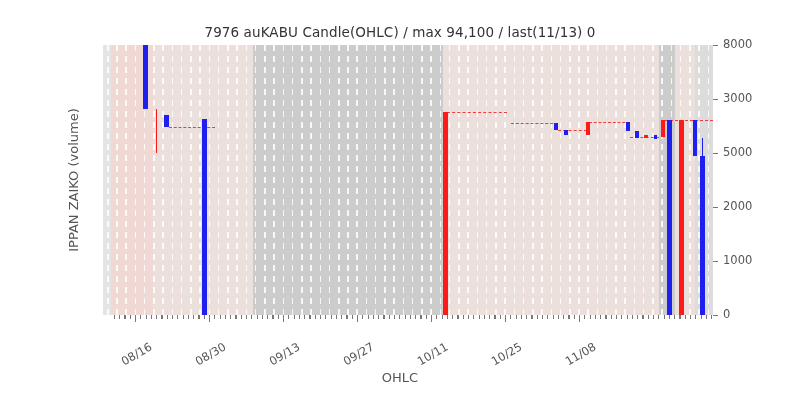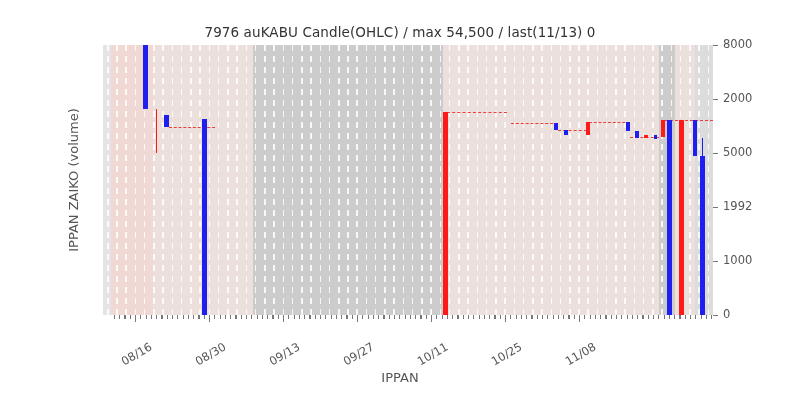--- a/index.html
+++ b/index.html
@@ -55,21 +55,21 @@
     transform-origin:left top;
     transform:rotate(-90deg) translateX(-270px);
     margin-left:66px;margin-top:45px;}
   #yaxis-title-wrap{position:absolute;left:0;top:0;}
 </style>
 </head>
 <body>
 
 <div id="figure">
 
-  <div id="chart-title">7976 auKABU Candle(OHLC) / max 54,500 / last(11/13) 0</div>
+  <div id="chart-title">7976 auKABU Candle(OHLC) / max 94,100 / last(11/13) 0</div>
 
   <div id="yaxis-title-wrap">
     <div id="yaxis-title">IPPAN ZAIKO (volume)</div>
   </div>
 
   <div id="plot-area">
     <div id="bands">
         <div class="band" style="left: 0px; width: 8px; background: rgb(228, 228, 228);"></div>
         <div class="band" style="left: 8px; width: 42px; background: rgb(240, 216, 213);"></div>
         <div class="band" style="left: 50px; width: 100px; background: rgb(236, 224, 220);"></div>
@@ -197,29 +197,29 @@
       <div class="ytick-row" style="top: 270px;">
         <span class="ytick-mark"></span>
         <span class="ytick-label">0</span>
       </div>
       <div class="ytick-row" style="top: 216px;">
         <span class="ytick-mark"></span>
         <span class="ytick-label">1000</span>
       </div>
       <div class="ytick-row" style="top: 162px;">
         <span class="ytick-mark"></span>
-        <span class="ytick-label">1992</span>
+        <span class="ytick-label">2000</span>
       </div>
       <div class="ytick-row" style="top: 108px;">
         <span class="ytick-mark"></span>
         <span class="ytick-label">5000</span>
       </div>
       <div class="ytick-row" style="top: 54px;">
         <span class="ytick-mark"></span>
-        <span class="ytick-label">2000</span>
+        <span class="ytick-label">3000</span>
       </div>
       <div class="ytick-row" style="top: 0px;">
         <span class="ytick-mark"></span>
         <span class="ytick-label">8000</span>
       </div>
     </div>
   <div id="xticks">
       <div class="xtick minor" style="left: 10.8571px;"></div>
       <div class="xtick minor" style="left: 16.1429px;"></div>
       <div class="xtick minor" style="left: 21.4286px;"></div>
@@ -338,15 +338,15 @@
   <div id="xlabels">
       <div class="xlabel" style="left: 40px;">08/16</div>
       <div class="xlabel" style="left: 114px;">08/30</div>
       <div class="xlabel" style="left: 188px;">09/13</div>
       <div class="xlabel" style="left: 262px;">09/27</div>
       <div class="xlabel" style="left: 336px;">10/11</div>
       <div class="xlabel" style="left: 410px;">10/25</div>
       <div class="xlabel" style="left: 484px;">11/08</div>
     </div>
 
-  <div id="xaxis-title">IPPAN</div>
+  <div id="xaxis-title">OHLC</div>
 
 </div>
 
 </body></html>

